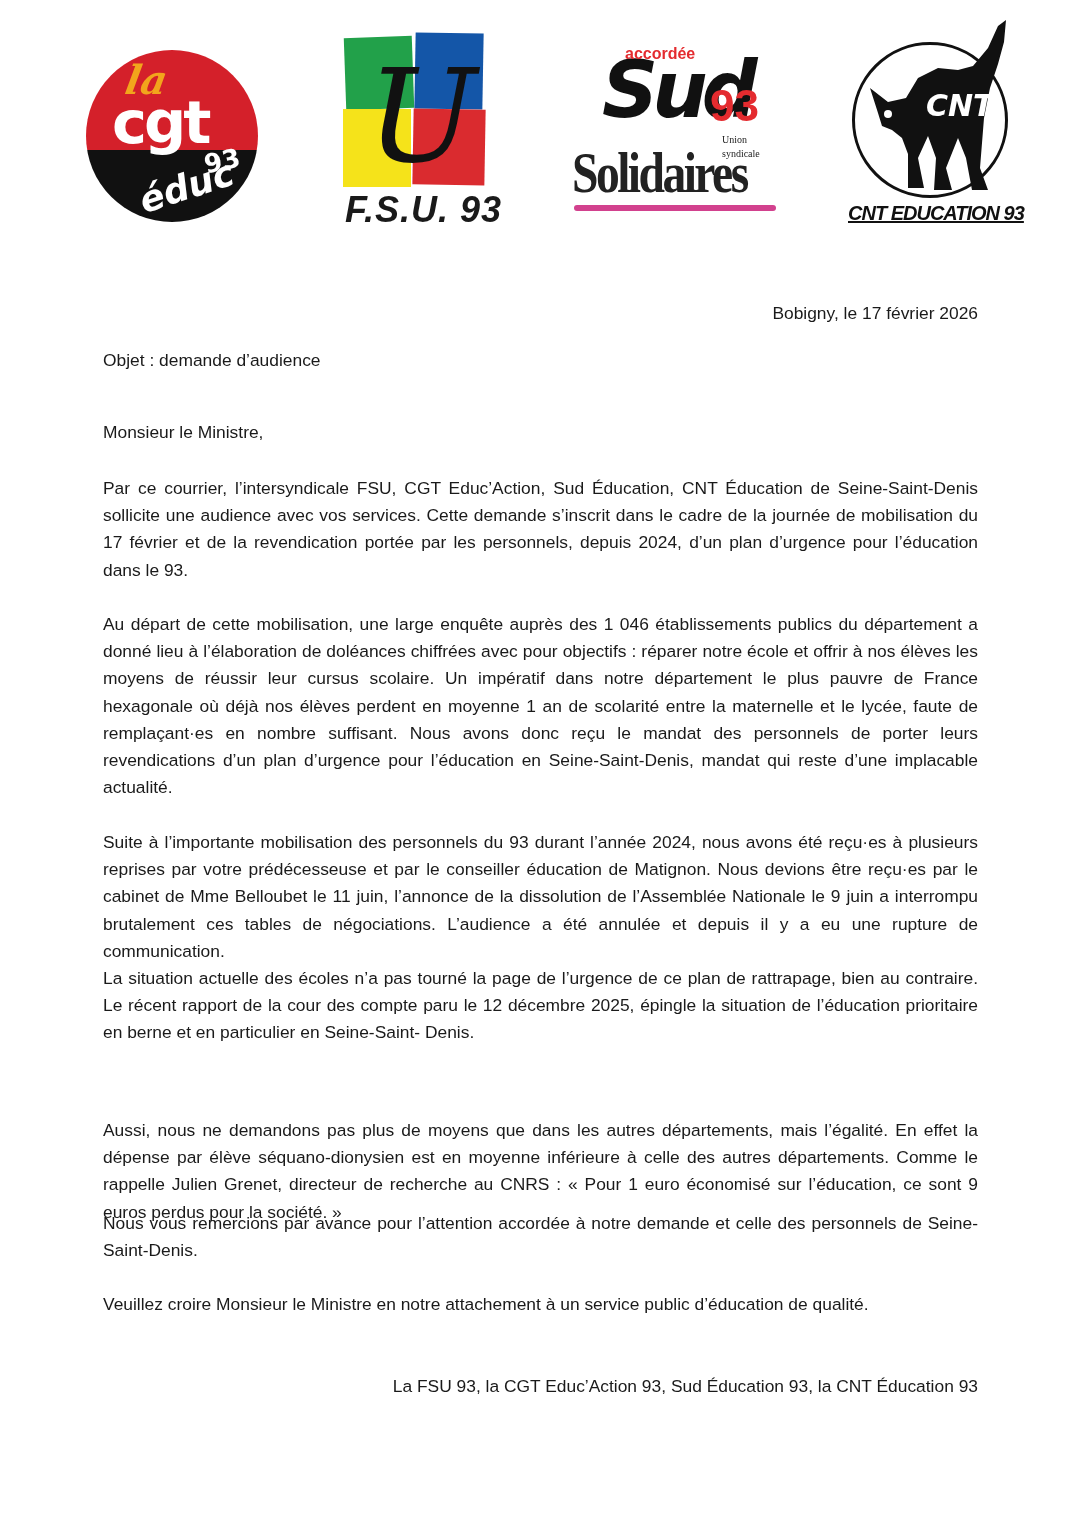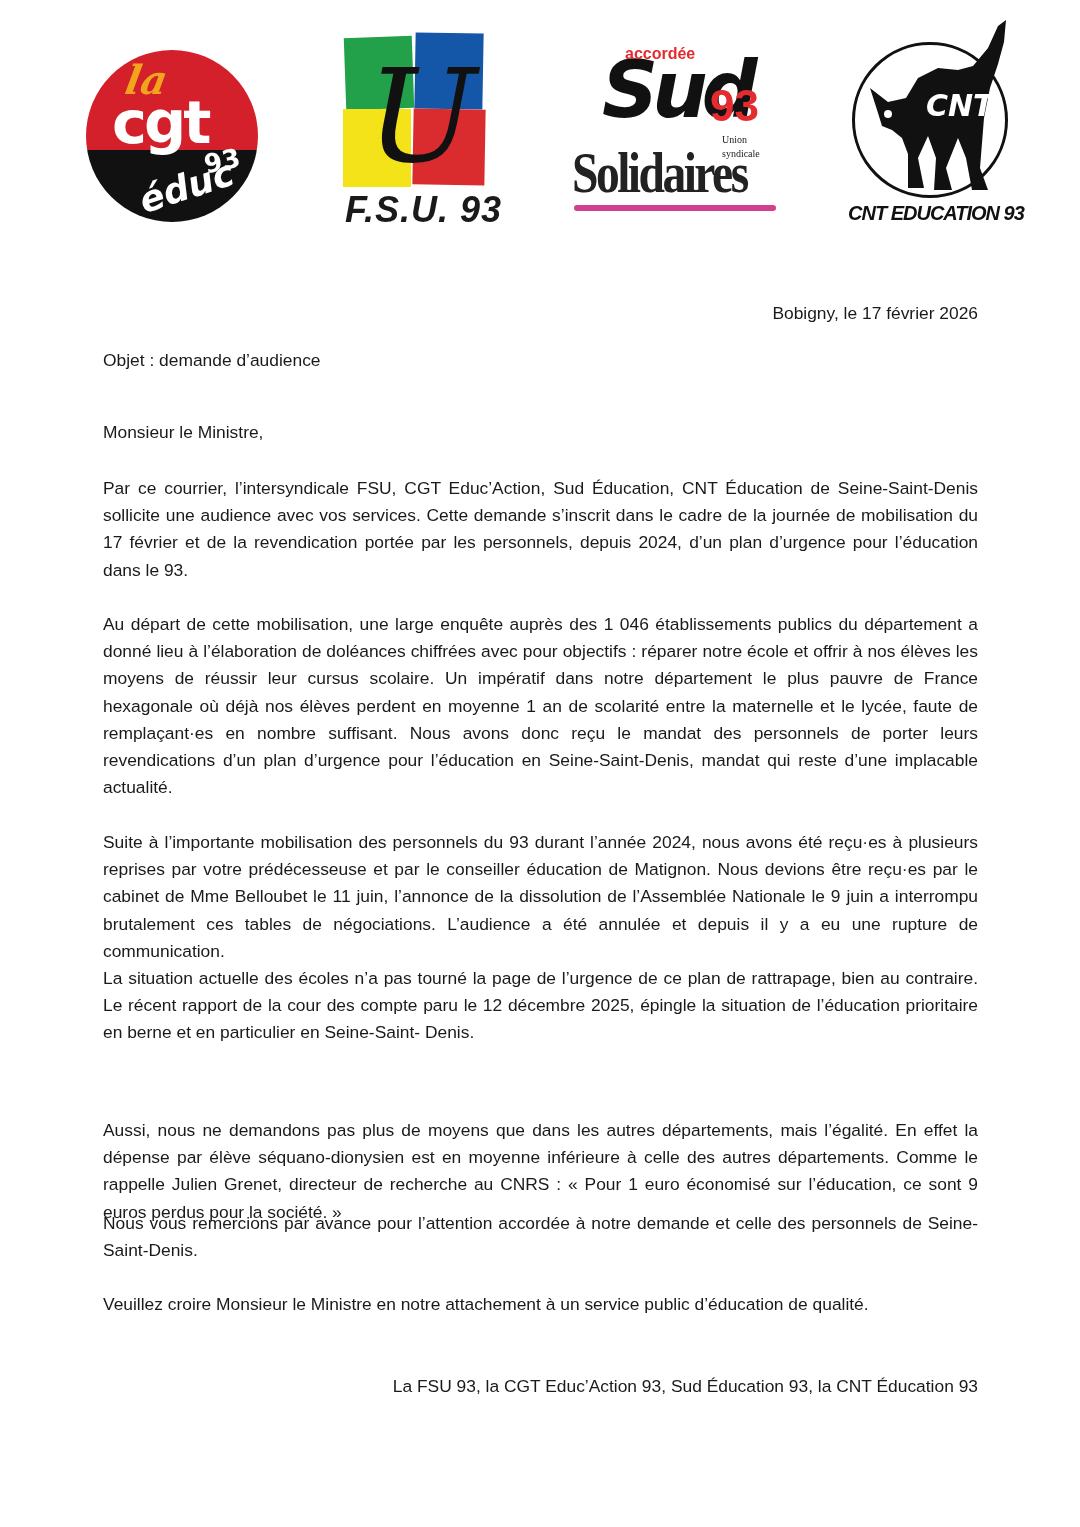--- a/index.html
+++ b/index.html
@@ -44,21 +44,21 @@
   .sud .solid { position:absolute; left:0; top:96px; font-family:"Liberation Serif", serif; font-weight:bold;
                 font-size:56px; letter-spacing:-3px; color:#222; transform:scaleX(0.85); transform-origin:left; }
   .sud .bar { position:absolute; left:2px; top:160px; width:202px; height:6px; background:#d2418e; border-radius:3px; }
 
   
   .cnt { left:848px; top:18px; width:165px; height:210px; }
   .cnt .circle { position:absolute; left:4px; top:24px; width:150px; height:150px; border:3px solid #111;
                  border-radius:50%; }
   .cnt svg { position:absolute; left:0; top:0; }
   .cnt .label { position:absolute; left:0; top:184px; font-size:20px; font-weight:bold; font-style:italic;
-                color:#111; white-space:nowrap; letter-spacing:-1px; }
+                color:#111; white-space:nowrap; letter-spacing:-1px;text-decoration:underline; }
 
   
   .txt { position:absolute; font-size:17.4px; line-height:27.2px; color:#1a1a1a; }
   .date { right:102px; top:300px; text-align:right; }
   .objet { left:103px; top:347px; }
   .salut { left:103px; top:419px; }
   .para { left:103px; width:875px; text-align:justify; }
   .p1 { top:475px; }
   .p2 { top:611px; }
   .p3 { top:829px; }

